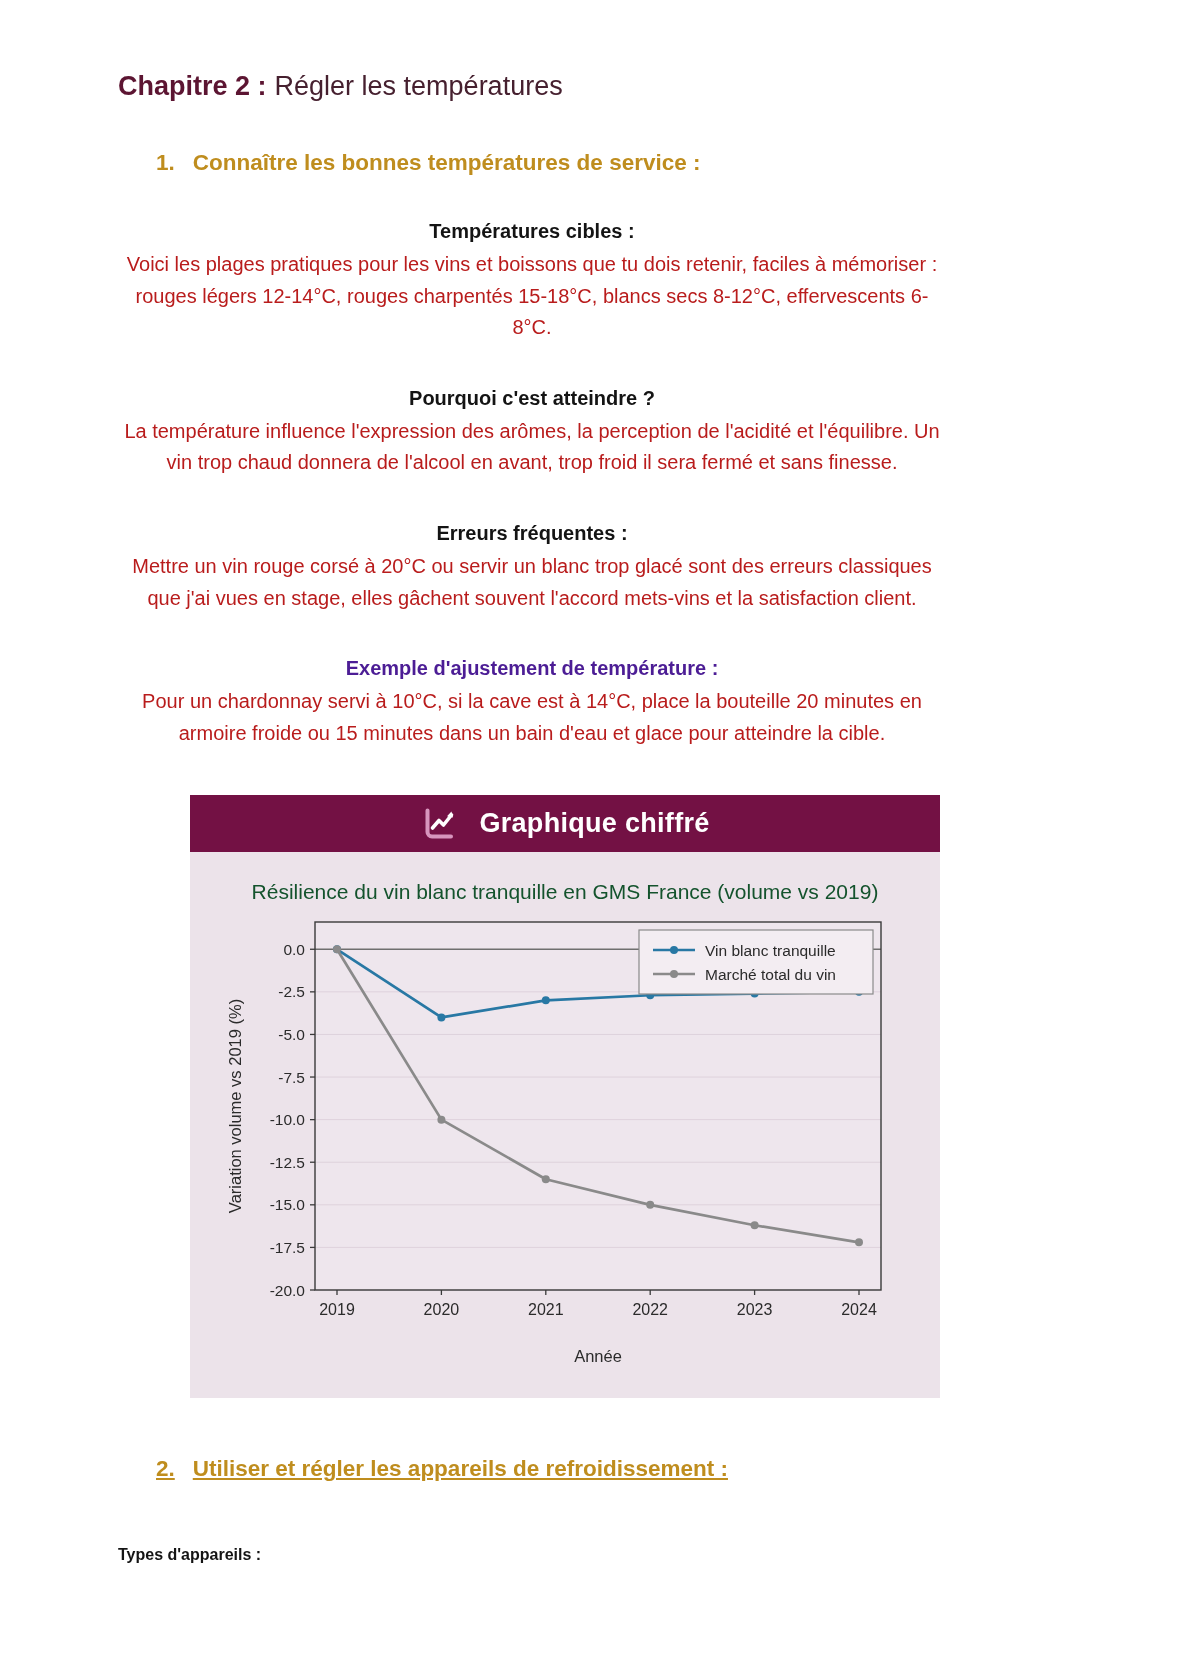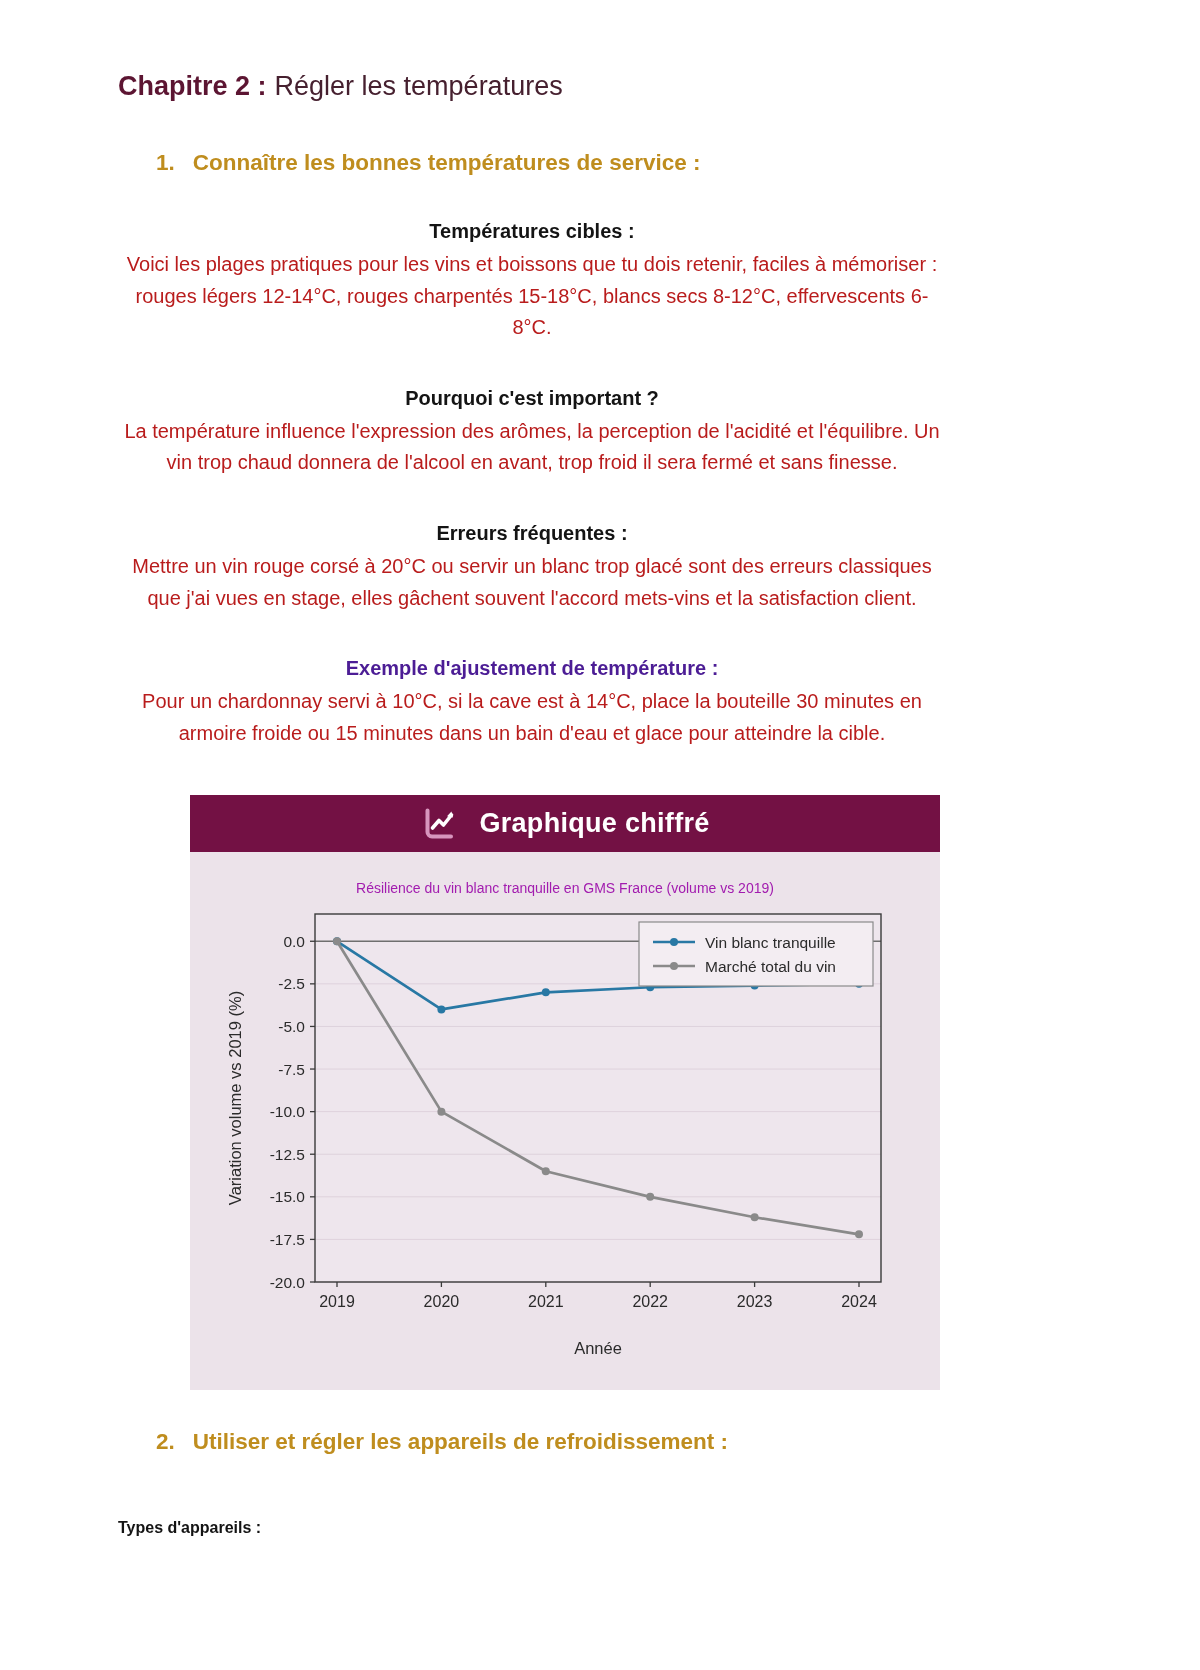--- a/index.html
+++ b/index.html
@@ -23,53 +23,53 @@
   .block-heading{font-weight:700;font-size:20px;color:#141414;line-height:1.45;}
   .block-heading.green{color:#4c1d95;}
   .block-body{font-size:20px;line-height:1.58;color:#b91c1c;margin-top:3px;}
   .chart-panel{width:750px;margin:46px 0 0 72px;}
   .chart-banner{
     background:#731144;height:57px;display:flex;align-items:center;justify-content:center;gap:23px;
   }
   .banner-icon{display:flex;align-items:center;}
   .banner-label{color:#ffffff;font-weight:700;font-size:27px;letter-spacing:0.3px;}
   .chart-body{background:#ece3ea;padding:28px 0 22px;}
-  .chart-title{text-align:center;font-size:14px;color:#a21caf;margin:0 20px 10px;}
+  .chart-title{text-align:center;font-size:21px;color:#14532d;margin:0 20px 10px;}
   .chart-canvas{display:flex;justify-content:center;}
-  .h-gold.second{margin-top:37px;}
+  .h-gold.second{margin-top:56px;text-decoration:underline;}
   .footer-heading{margin-top:62px;font-weight:700;font-size:16px;color:#141414;}
 </style>
 </head>
 <body>
 
 <div class="page">
   <div class="content">
 
     <h1 class="doc-title"><span class="t-prefix">Chapitre 2 :</span><span>Régler les températures</span></h1>
 
     <div class="h-gold"><span class="num">1.</span><span>Connaître les bonnes températures de service :</span></div>
 
     <div class="block">
       <div class="block-heading">Températures cibles :</div>
       <div class="block-body">Voici les plages pratiques pour les vins et boissons que tu dois retenir, faciles à mémoriser : rouges légers 12-14°C, rouges charpentés 15-18°C, blancs secs 8-12°C, effervescents 6-8°C.</div>
     </div>
 
     <div class="block">
-      <div class="block-heading">Pourquoi c'est important ?</div>
+      <div class="block-heading">Pourquoi c'est atteindre ?</div>
       <div class="block-body">La température influence l'expression des arômes, la perception de l'acidité et l'équilibre. Un vin trop chaud donnera de l'alcool en avant, trop froid il sera fermé et sans finesse.</div>
     </div>
 
     <div class="block">
       <div class="block-heading">Erreurs fréquentes :</div>
       <div class="block-body">Mettre un vin rouge corsé à 20°C ou servir un blanc trop glacé sont des erreurs classiques que j'ai vues en stage, elles gâchent souvent l'accord mets-vins et la satisfaction client.</div>
     </div>
 
     <div class="block">
       <div class="block-heading green">Exemple d'ajustement de température :</div>
-      <div class="block-body">Pour un chardonnay servi à 10°C, si la cave est à 14°C, place la bouteille 30 minutes en armoire froide ou 15 minutes dans un bain d'eau et glace pour atteindre la cible.</div>
+      <div class="block-body">Pour un chardonnay servi à 10°C, si la cave est à 14°C, place la bouteille 20 minutes en armoire froide ou 15 minutes dans un bain d'eau et glace pour atteindre la cible.</div>
     </div>
 
     <div class="chart-panel">
       <div class="chart-banner">
         <span class="banner-icon">
           <svg width="36" height="36" viewBox="0 0 36 36" aria-hidden="true">
             <path d="M7.5 4.5 v21.5 a4.5 4.5 0 0 0 4.5 4.5 h19" stroke="#d795bd" stroke-width="4" fill="none" stroke-linecap="round"></path>
             <path d="M12.5 22 l6.5-7.5 4.5 4.5 8-10" stroke="#ffffff" stroke-width="3.6" fill="none" stroke-linecap="round" stroke-linejoin="round"></path>
             <path d="M31.5 5.5 l1.5 6 -6-1.2 z" fill="#ffffff"></path>
           </svg>

